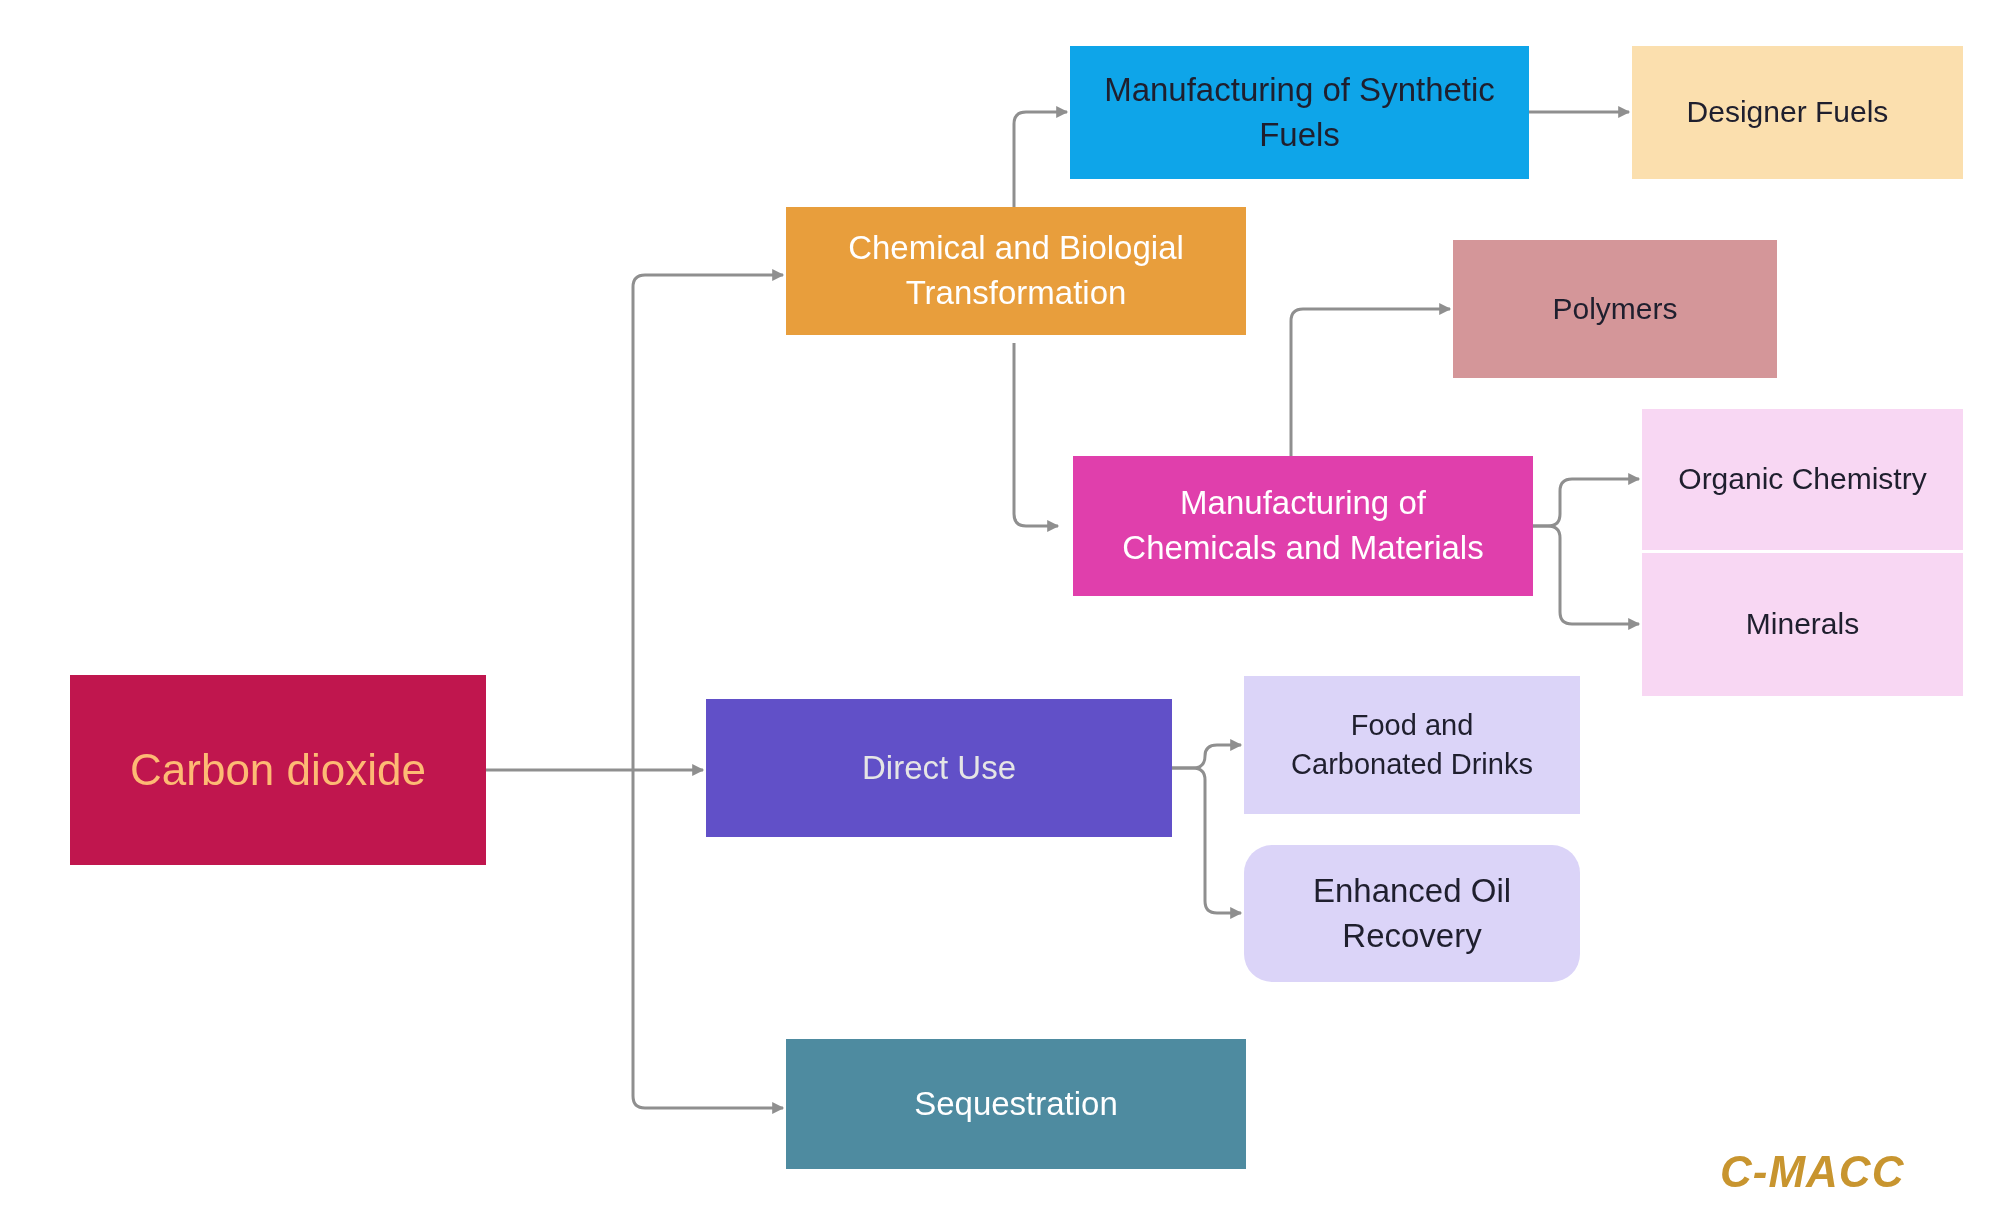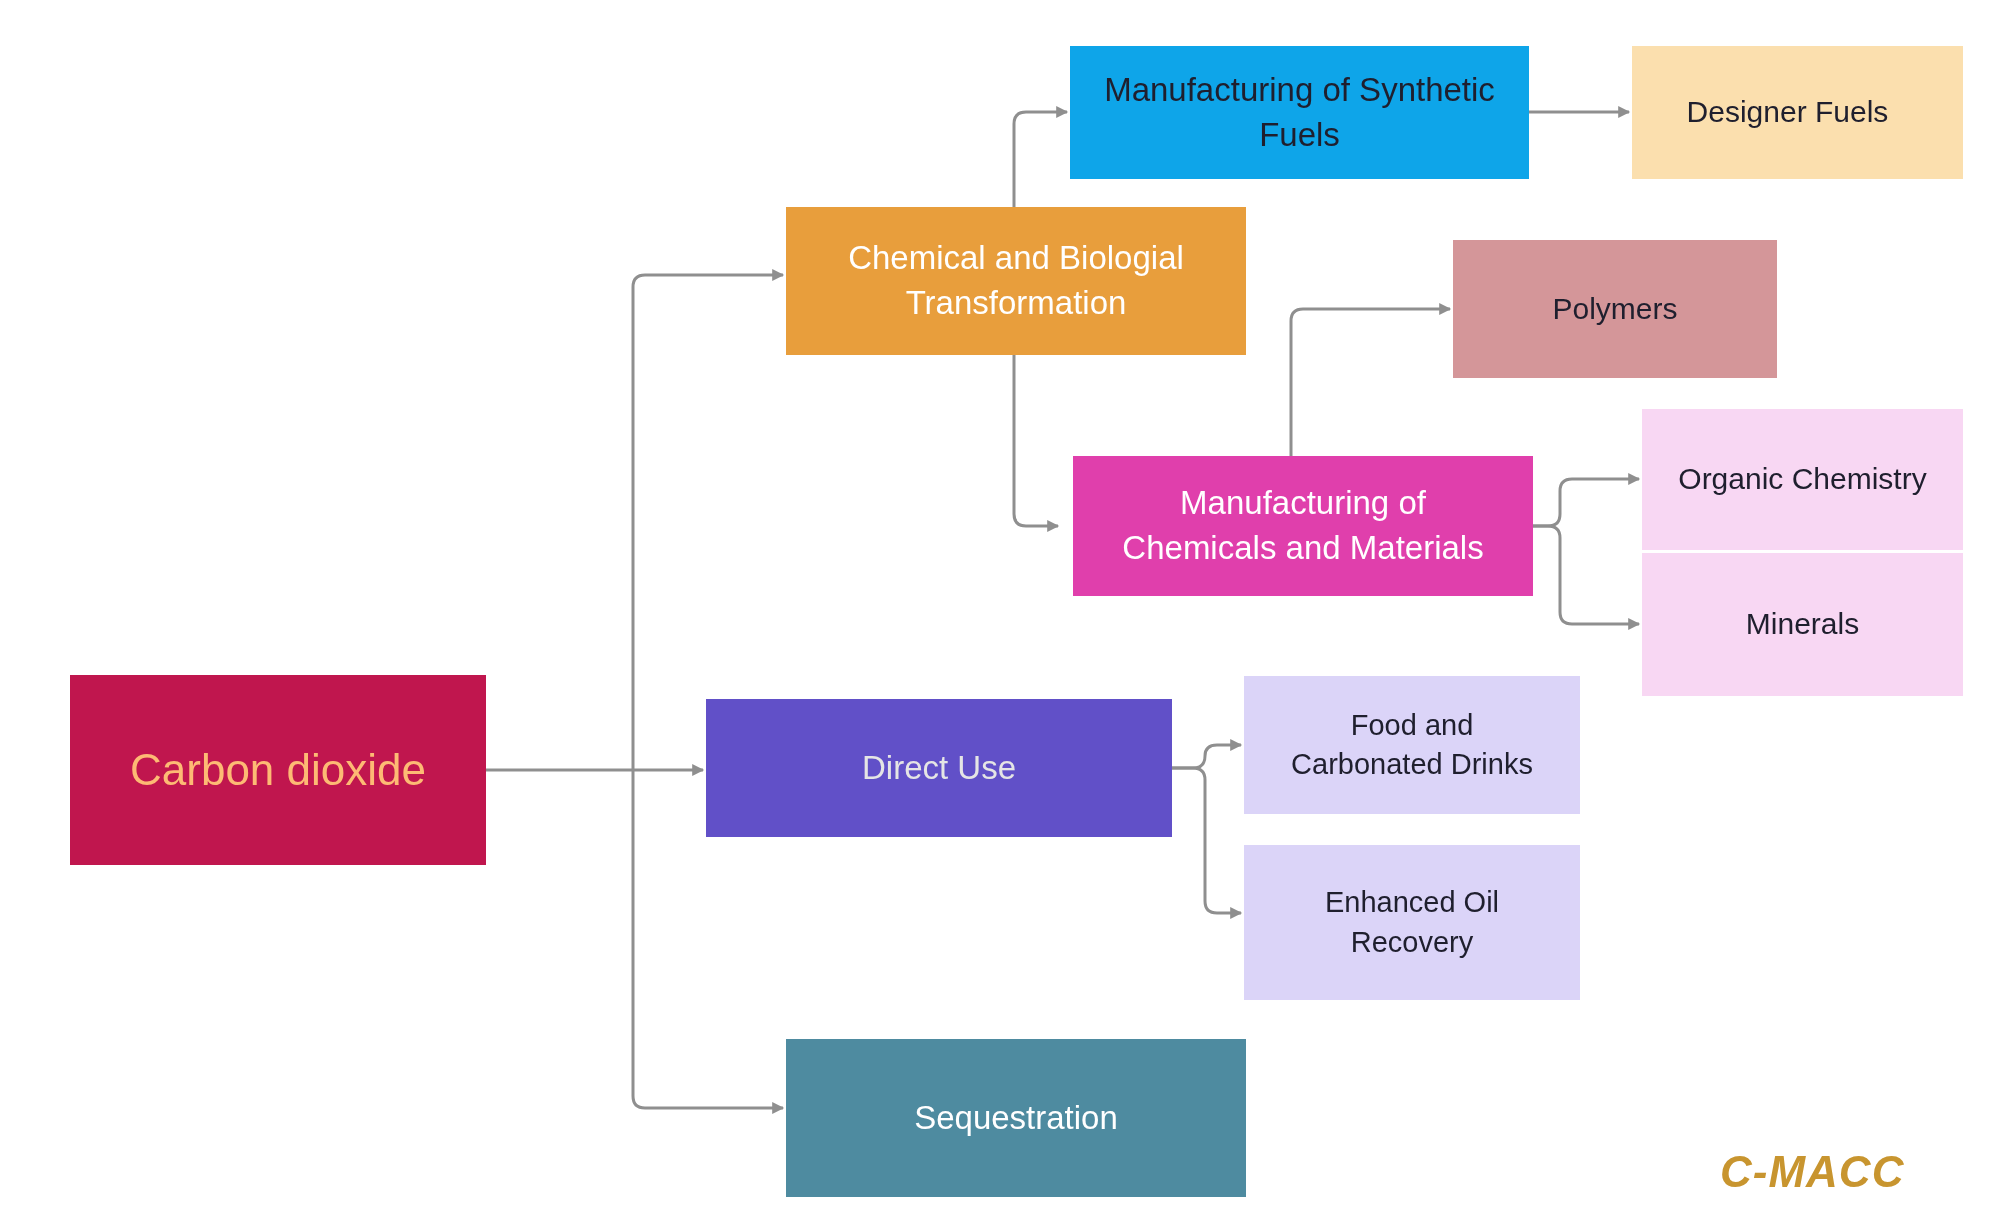--- a/index.html
+++ b/index.html
@@ -23,31 +23,31 @@
     align-items: center;
     justify-content: center;
     text-align: center;
     line-height: 1.35;
     box-sizing: border-box;
     padding: 8px 30px;
   }
   .node .node-label { display: block; }
 
   #node-carbon   { left:  70px; top:  675px; width: 416px; height: 190px; font-size: 44px; }
-  #node-chemical { left: 786px; top:  207px; width: 460px; height: 148px; font-size: 33px; }
+  #node-chemical { left: 786px; top:  207px; width: 460px; height: 128px; font-size: 33px; }
   #node-synfuels { left:1070px; top:   46px; width: 459px; height: 133px; font-size: 33px; }
   #node-designer { left:1632px; top:   46px; width: 331px; height: 133px; font-size: 30px; padding-left: 10px; }
   #node-polymers { left:1453px; top:  240px; width: 324px; height: 138px; font-size: 30px; }
   #node-chemmat  { left:1061px; top:  456px; width: 460px; height: 140px; font-size: 33px; margin-left: 12px; }
   #node-organic  { left:1642px; top:  409px; width: 321px; height: 141px; font-size: 30px; padding: 8px 4px; }
   #node-minerals { left:1642px; top:  553px; width: 321px; height: 143px; font-size: 30px; }
   #node-direct   { left: 706px; top:  699px; width: 466px; height: 138px; font-size: 33px; }
   #node-food     { left:1244px; top:  676px; width: 336px; height: 138px; font-size: 29px; padding: 8px 40px; justify-content: center; }
-  #node-eor      { left:1244px; top:  845px; width: 336px; height: 155px; font-size: 29px; padding: 8px 40px; }
-  #node-seq      { left: 786px; top: 1039px; width: 460px; height: 158px; font-size: 33px; }
+  #node-eor      { left:1244px; top:  845px; width: 336px; height: 137px; font-size: 33px; padding: 8px 40px; border-radius: 28px; }
+  #node-seq      { left: 786px; top: 1039px; width: 460px; height: 130px; font-size: 33px; }
 
   .logo {
     position: absolute;
     left: 1720px;
     top: 1115px;
     font-size: 44px;
     font-weight: bold;
     font-style: italic;
     letter-spacing: 1px;
   }

